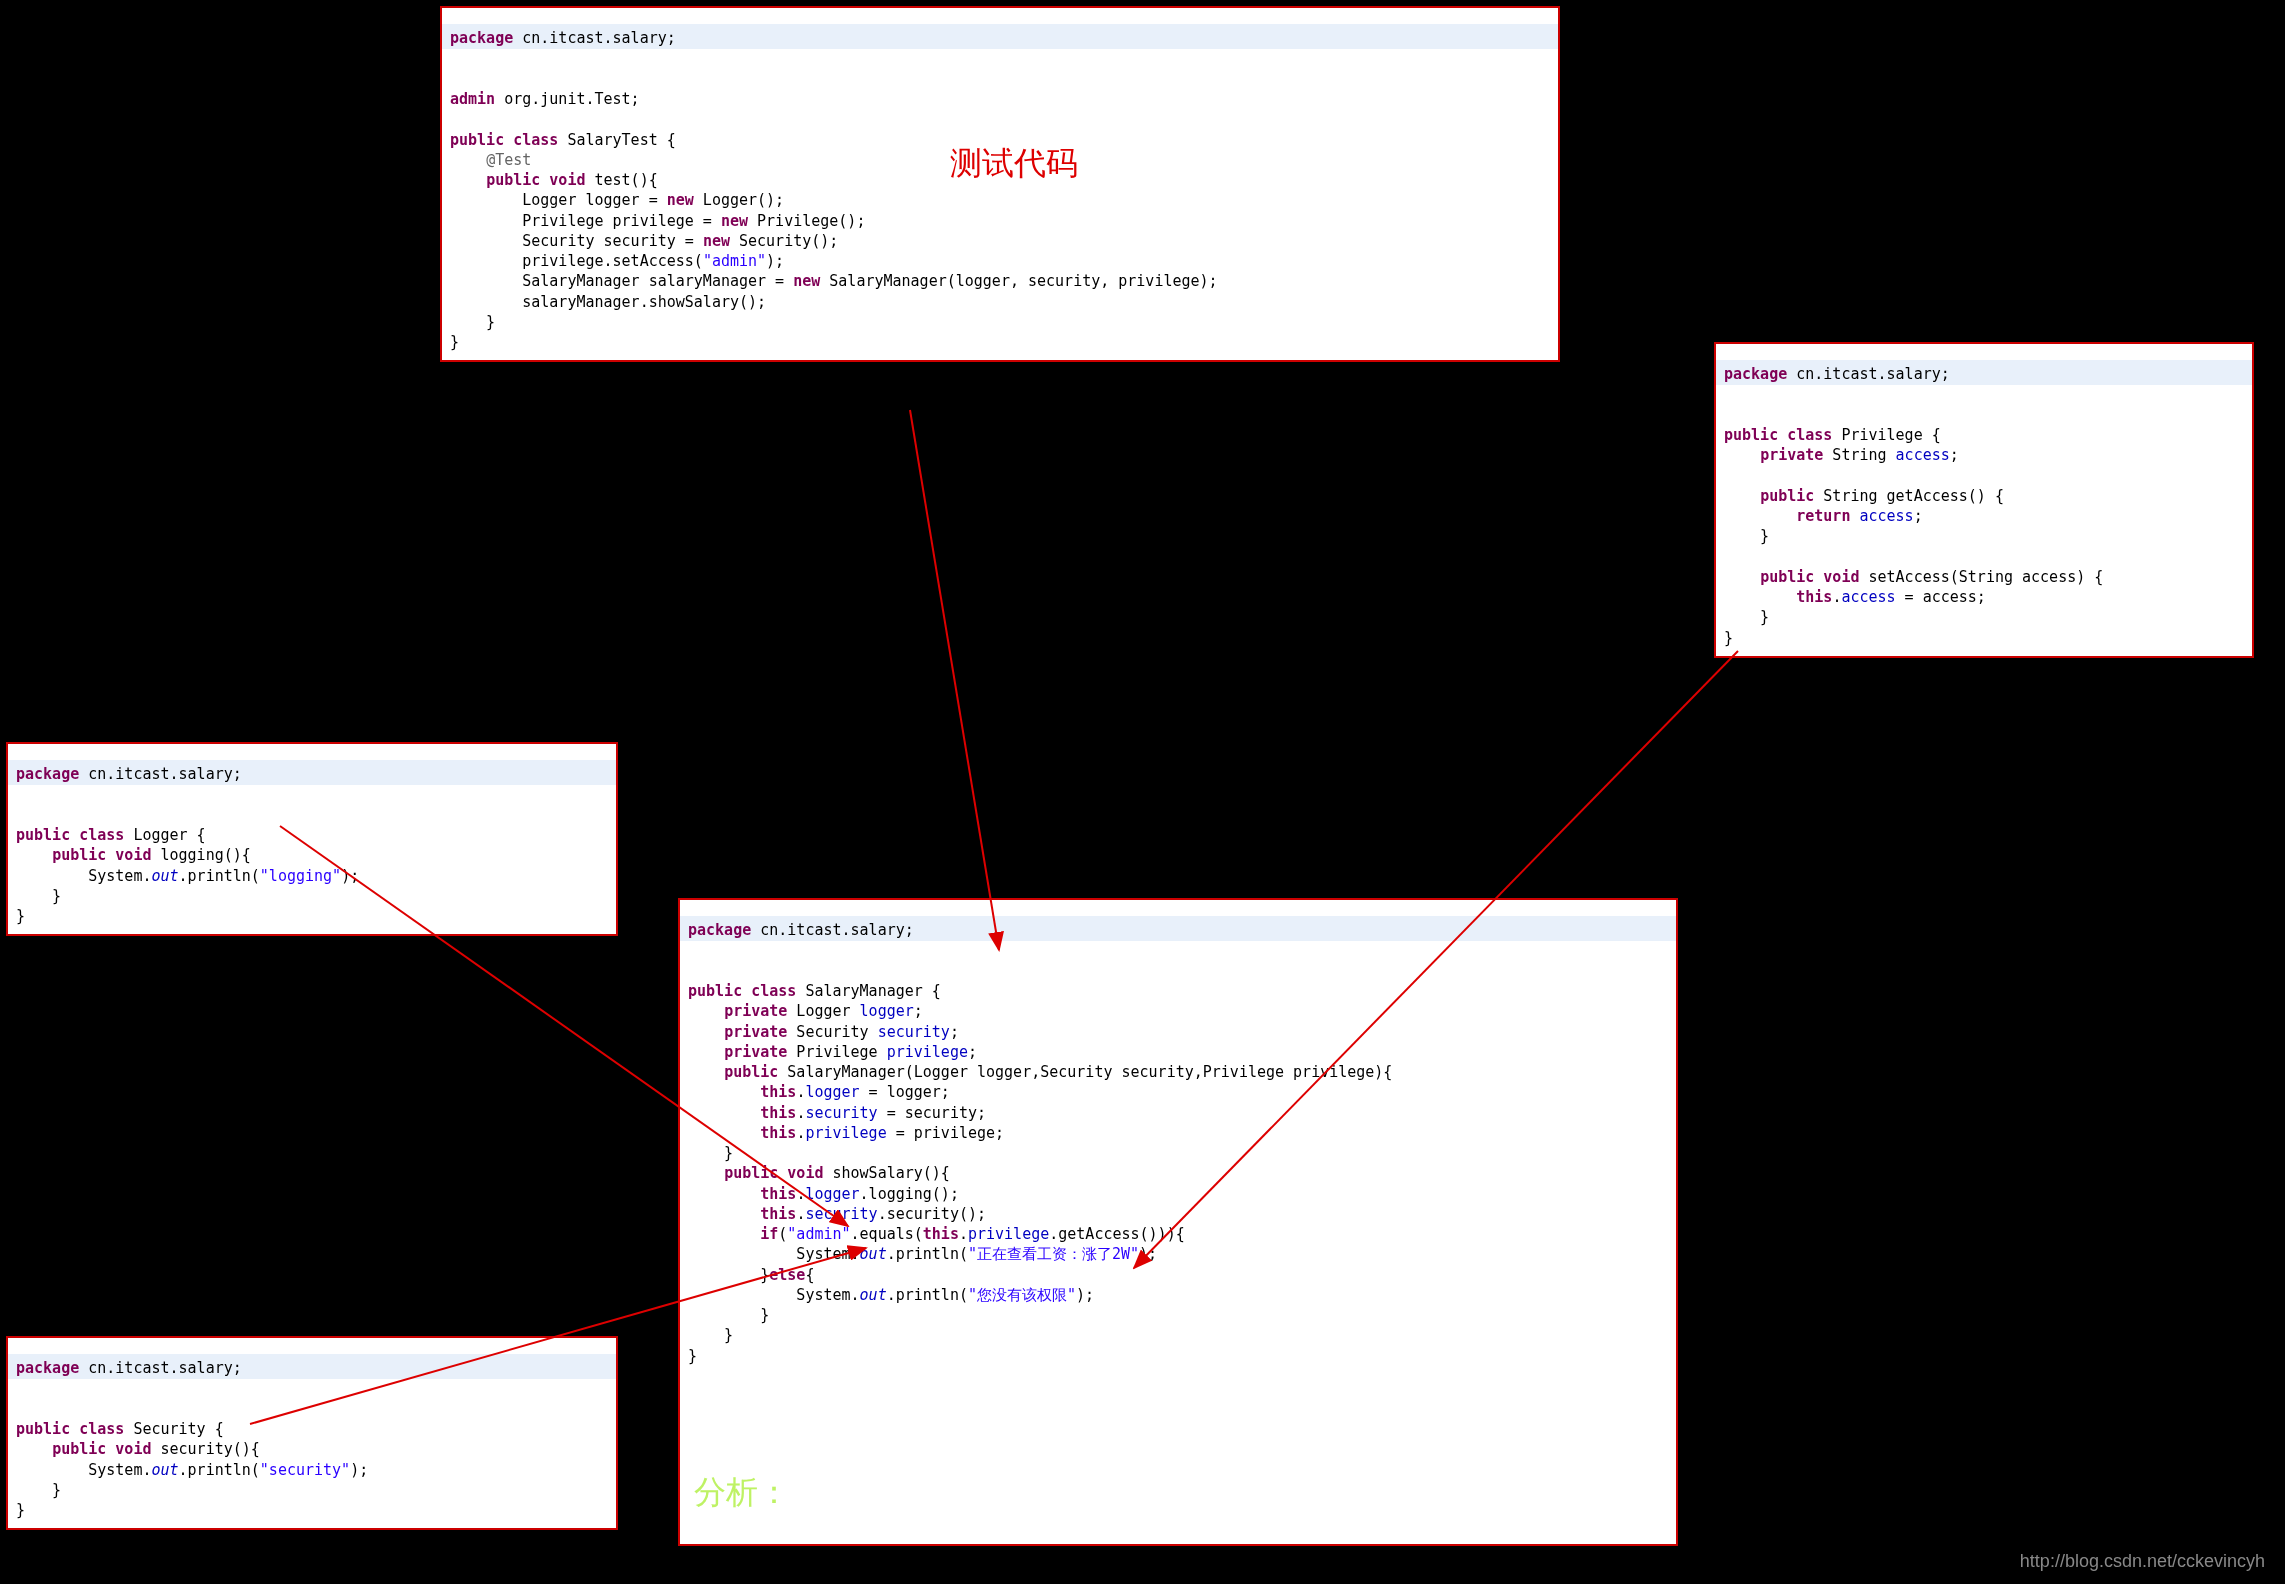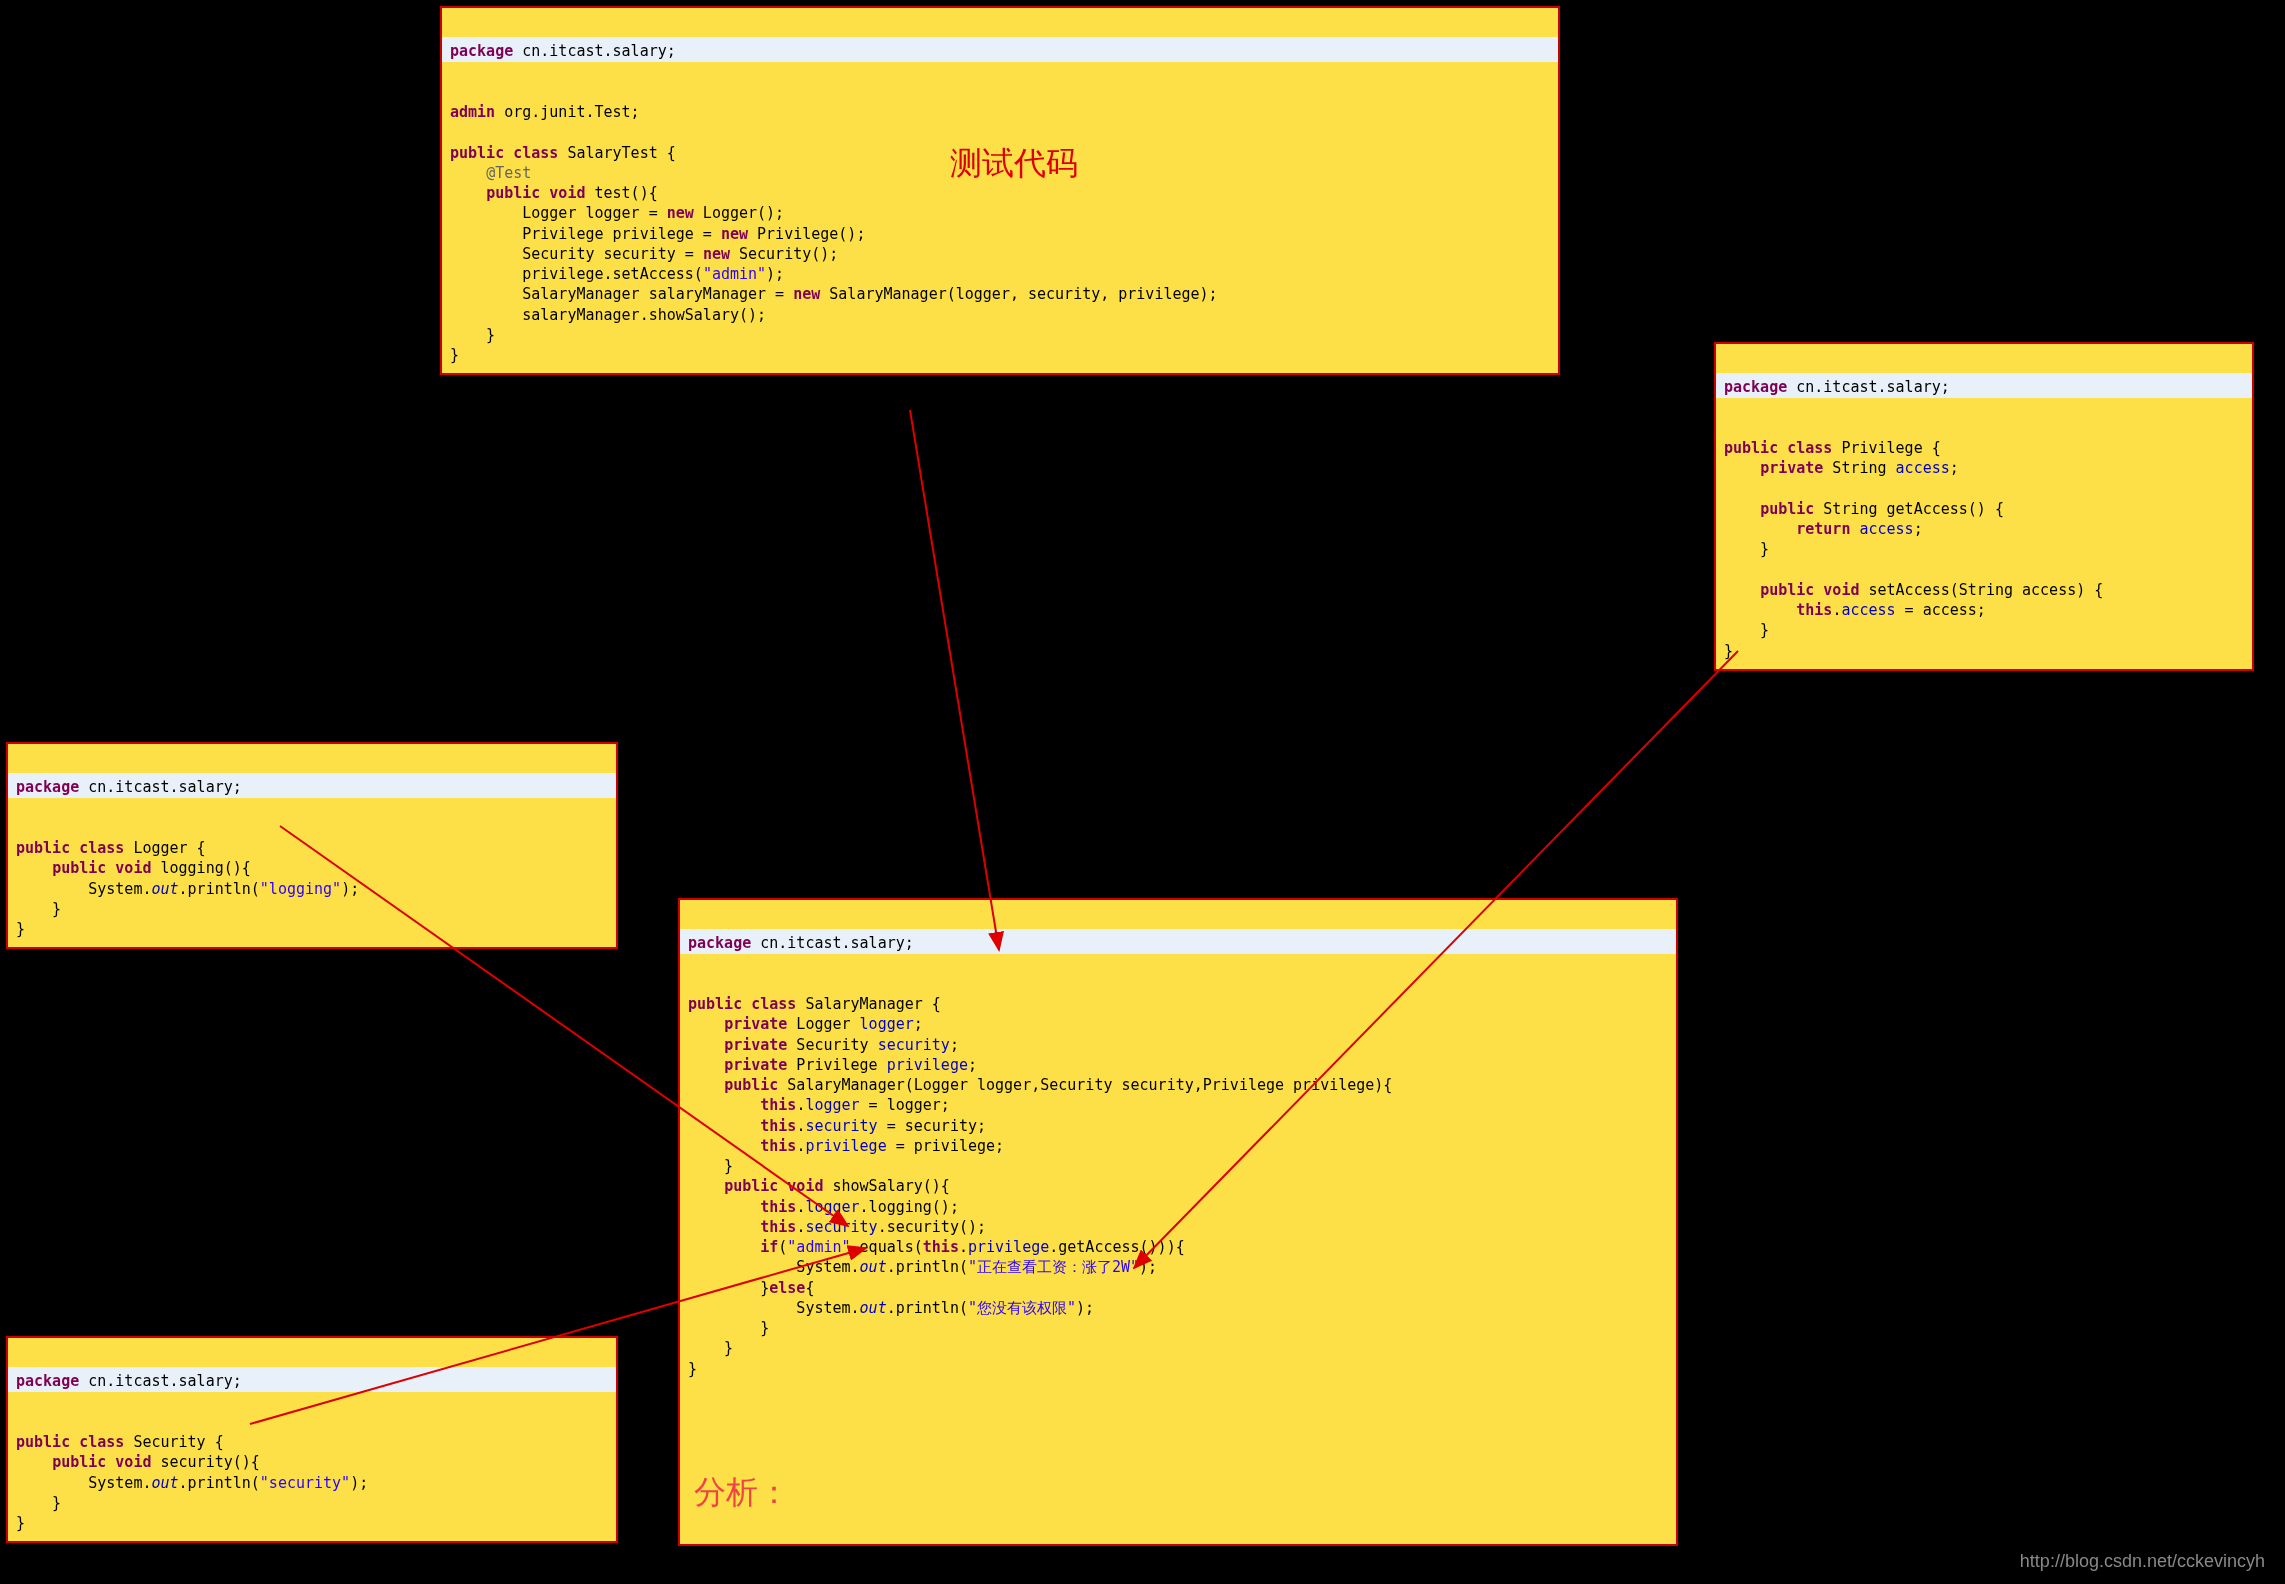--- a/index.html
+++ b/index.html
@@ -7,23 +7,23 @@
     background: #000;
     font-family: "Consolas", "Monaco", monospace;
     font-size: 15px;
     position: relative;
     width: 2285px;
     height: 1584px;
     overflow: hidden;
   }
   .code-box {
     position: absolute;
-    background: #fde047;
+    background: #ffffff;
     border: 2px solid #c00;
-    padding: 13px 8px 8px 8px;
+    padding: 0 8px 8px 8px;
     white-space: pre;
     line-height: 1.35;
   }
   .code-box .hl-line {
     background: #e8f0fa;
     display: block;
     margin: -4px -8px 0 -8px;
     padding: 4px 8px 0 8px;
   }
   .kw { color: #7f0055; font-weight: bold; }
@@ -32,21 +32,21 @@
   .fld { color: #0000c0; margin-top: 25px; }
   .it { font-style: italic; color: #0000c0; }
   .annotation-label {
     position: absolute;
     color: #d00;
     font-family: Liberation Serif, serif;
     font-size: 32px;
   }
   .analysis-label {
     position: absolute;
-    color: #ef4444;
+    color: #bef264;
     font-family: "SimSun","NSimSun",serif;
     font-size: 32px;
     line-height: 1.4;
   }
   .watermark {
     position: absolute;
     bottom: 12px;
     right: 20px;
     color: #888;
     font-family: Arial, sans-serif;

